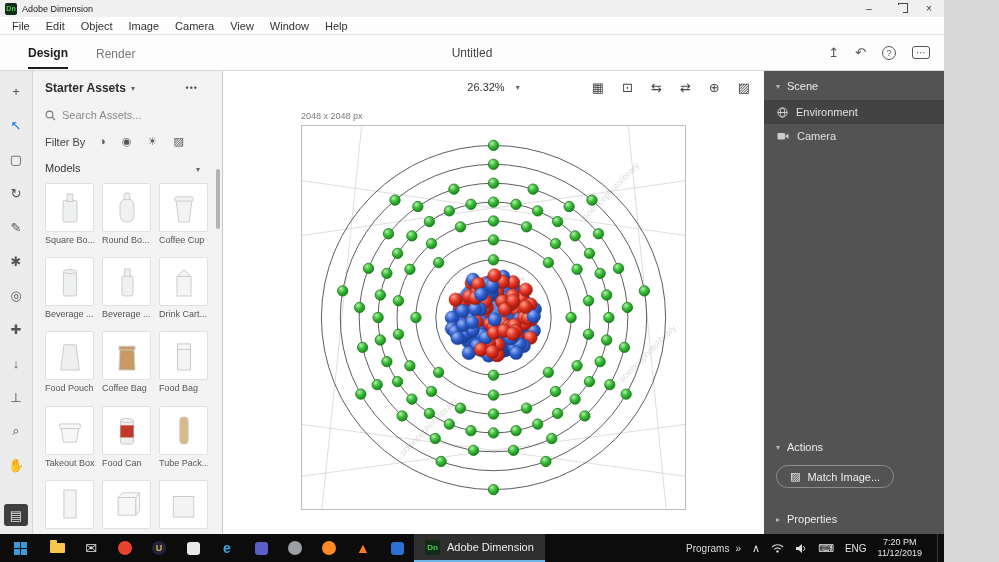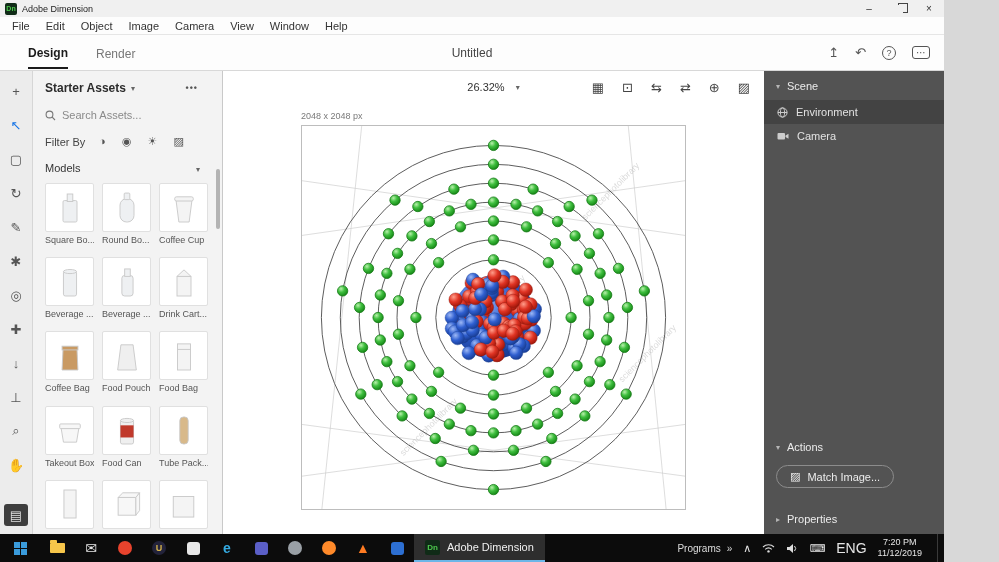--- a/index.html
+++ b/index.html
@@ -93,21 +93,21 @@
   .sq { width:13px; height:13px; border-radius:3px; display:inline-block; }
   .folder-ic { width:15px; height:10px; background:#f7c64a; border-radius:1px; position:relative; display:inline-block; }
   .folder-ic::before { content:''; position:absolute; top:-3px; left:0; width:7px; height:3px; background:#f7c64a; border-radius:1px 1px 0 0; }
   .tb-app { height:28px; display:flex; align-items:center; gap:7px; padding:0 11px; background:#2e2e2e;
             border-bottom:2px solid #6cb6e8; cursor:pointer; }
   .tb-app .app-badge { width:15px; height:15px; font-size:8px; }
   .tb-app-label { font-size:11px; color:#efefef; }
   .tray { margin-left:auto; display:flex; align-items:center; gap:11px; padding-right:2px; color:#e6e6e6; }
   .programs { font-size:10px; color:#dcdcdc; display:flex; gap:6px; align-items:center; cursor:pointer; }
   .tray-glyph { font-size:11px; cursor:pointer; }
-  .lang { font-size:14px; cursor:pointer; }
+  .lang { font-size:10px; cursor:pointer; }
   .clock { font-size:9px; text-align:center; line-height:1.25; cursor:pointer; padding-right:4px; }
   .show-desktop { width:5px; height:28px; border-left:1px solid #3a3a3a; cursor:pointer; }
 </style>
 </head>
 <body>
 
 <div id="app">
 
   <div class="titlebar">
     <span class="app-badge">Dn</span>
@@ -239,33 +239,33 @@
               <svg width="42" height="42" viewBox="0 0 45 42">
                 <rect x="15" y="15" width="15" height="21" fill="#f4f4f4" stroke="#c9c9c9"></rect>
                 <path d="M15 15 L22.5 8 L30 15 Z" fill="#f4f4f4" stroke="#c9c9c9"></path>
               </svg>
             </div>
             <span class="model-label">Drink Cart...</span>
           </div>
           <div class="model">
             <div class="model-thumb">
               <svg width="42" height="42" viewBox="0 0 45 42">
+                <path d="M16 9 h13 l3.5 27 h-20 Z" fill="#efefef" stroke="#c9c9c9"></path>
+              </svg>
+            </div>
+            <span class="model-label">Food Pouch</span>
+          </div>
+          <div class="model">
+            <div class="model-thumb">
+              <svg width="42" height="42" viewBox="0 0 45 42">
                 <path d="M15 14 h15 l1 22 h-17 Z" fill="#c99a63" stroke="#c9c9c9"></path>
                 <rect x="14" y="10.5" width="17" height="4" fill="#c99a63" stroke="#c9c9c9"></rect>
               </svg>
             </div>
             <span class="model-label">Coffee Bag</span>
-          </div>
-          <div class="model">
-            <div class="model-thumb">
-              <svg width="42" height="42" viewBox="0 0 45 42">
-                <path d="M16 9 h13 l3.5 27 h-20 Z" fill="#efefef" stroke="#c9c9c9"></path>
-              </svg>
-            </div>
-            <span class="model-label">Food Pouch</span>
           </div>
           <div class="model">
             <div class="model-thumb">
               <svg width="42" height="42" viewBox="0 0 45 42">
                 <rect x="15.5" y="8" width="14" height="28" fill="#f4f4f4" stroke="#c9c9c9"></rect>
                 <line x1="15.5" y1="14" x2="29.5" y2="14" stroke="#c9c9c9"></line>
               </svg>
             </div>
             <span class="model-label">Food Bag</span>
           </div>

